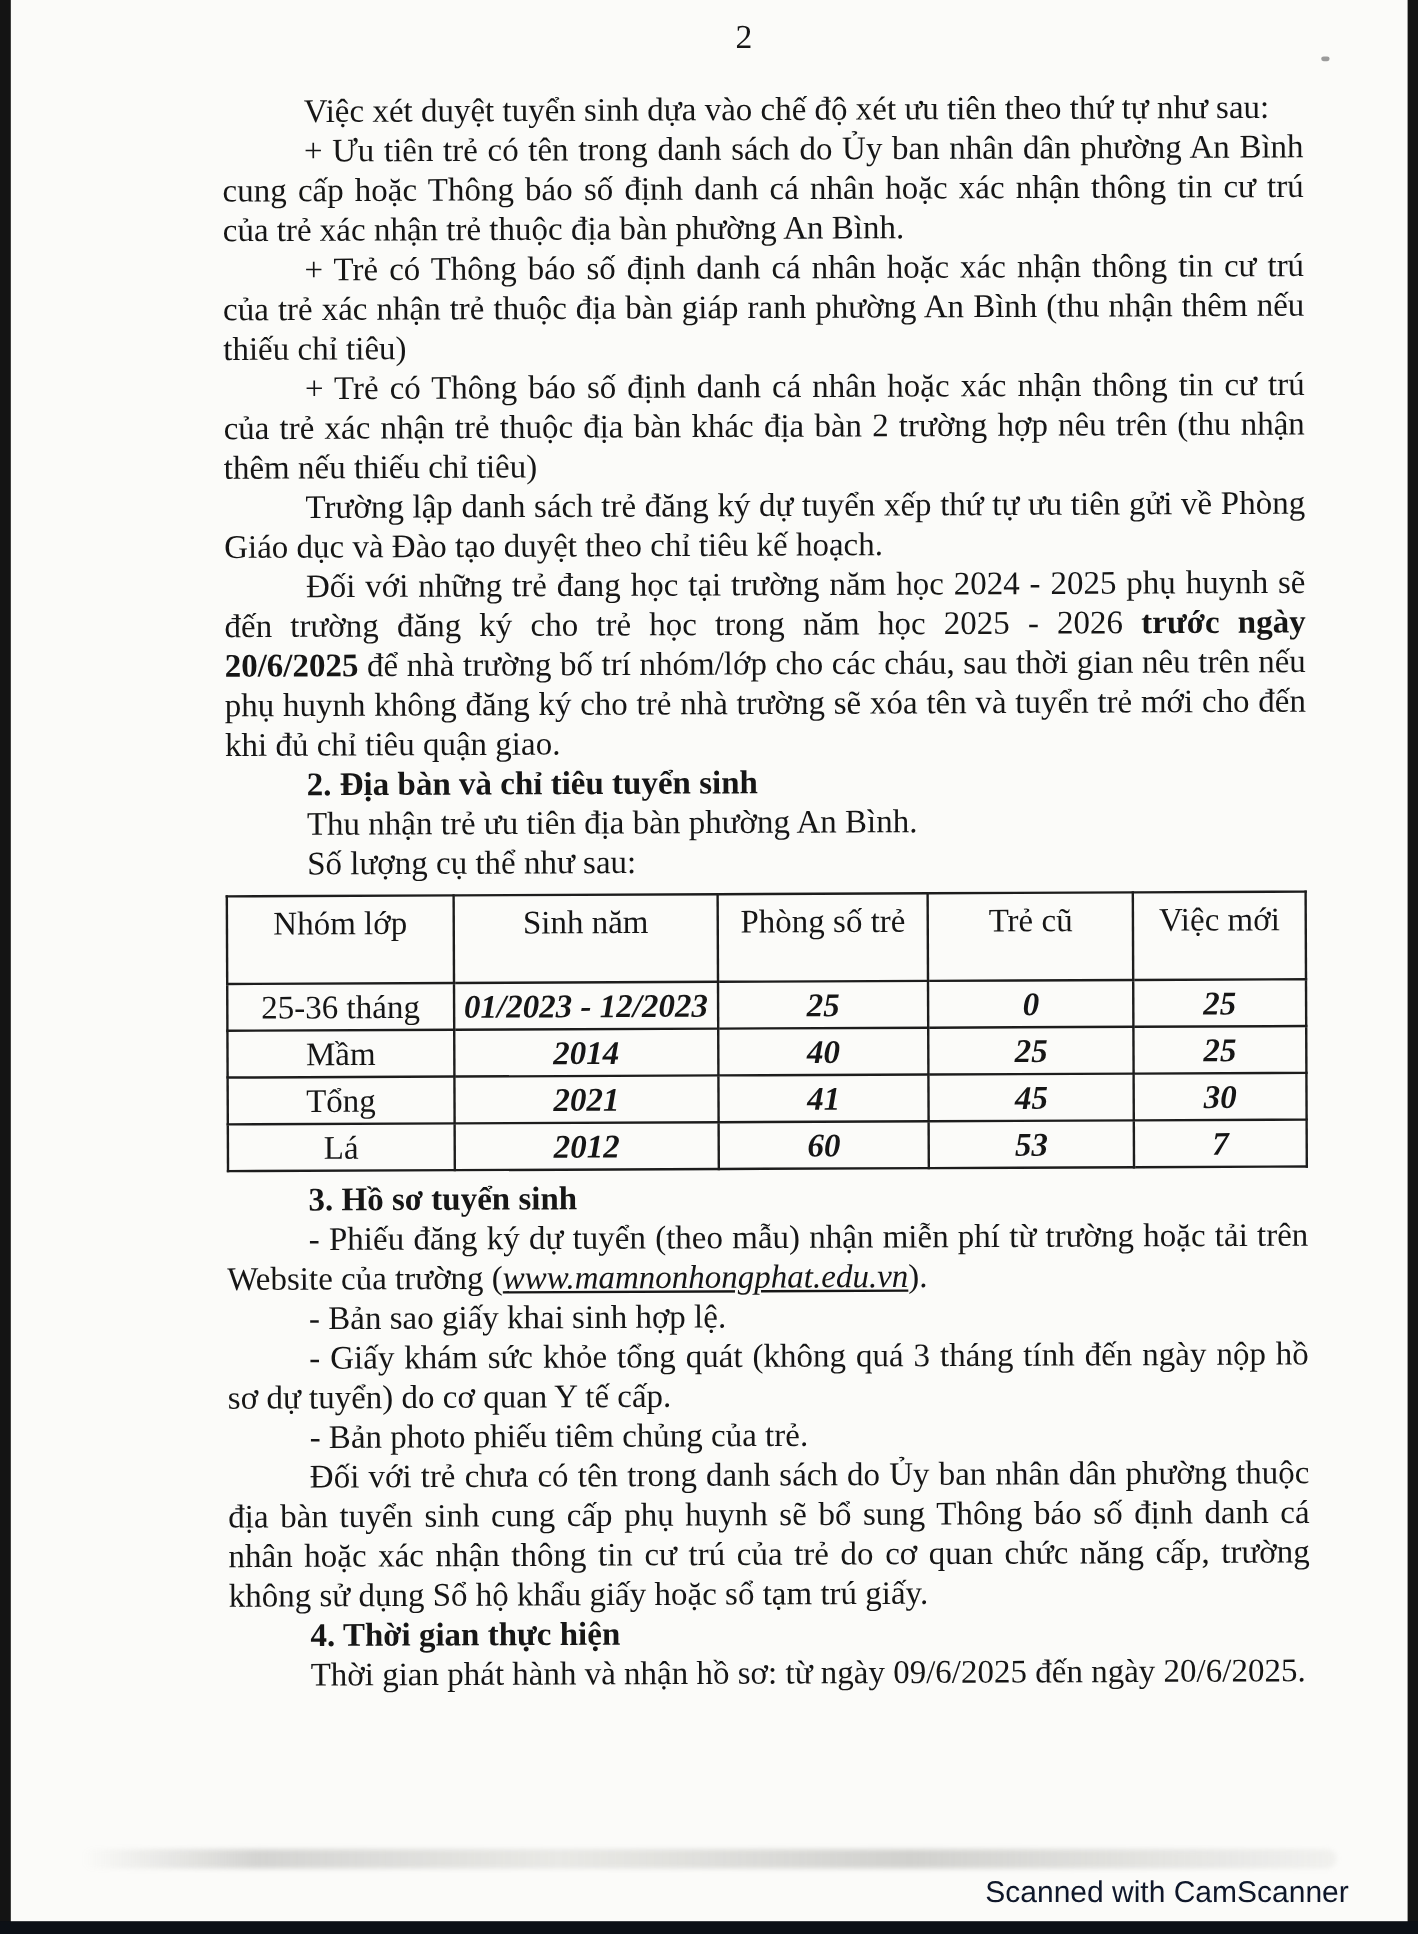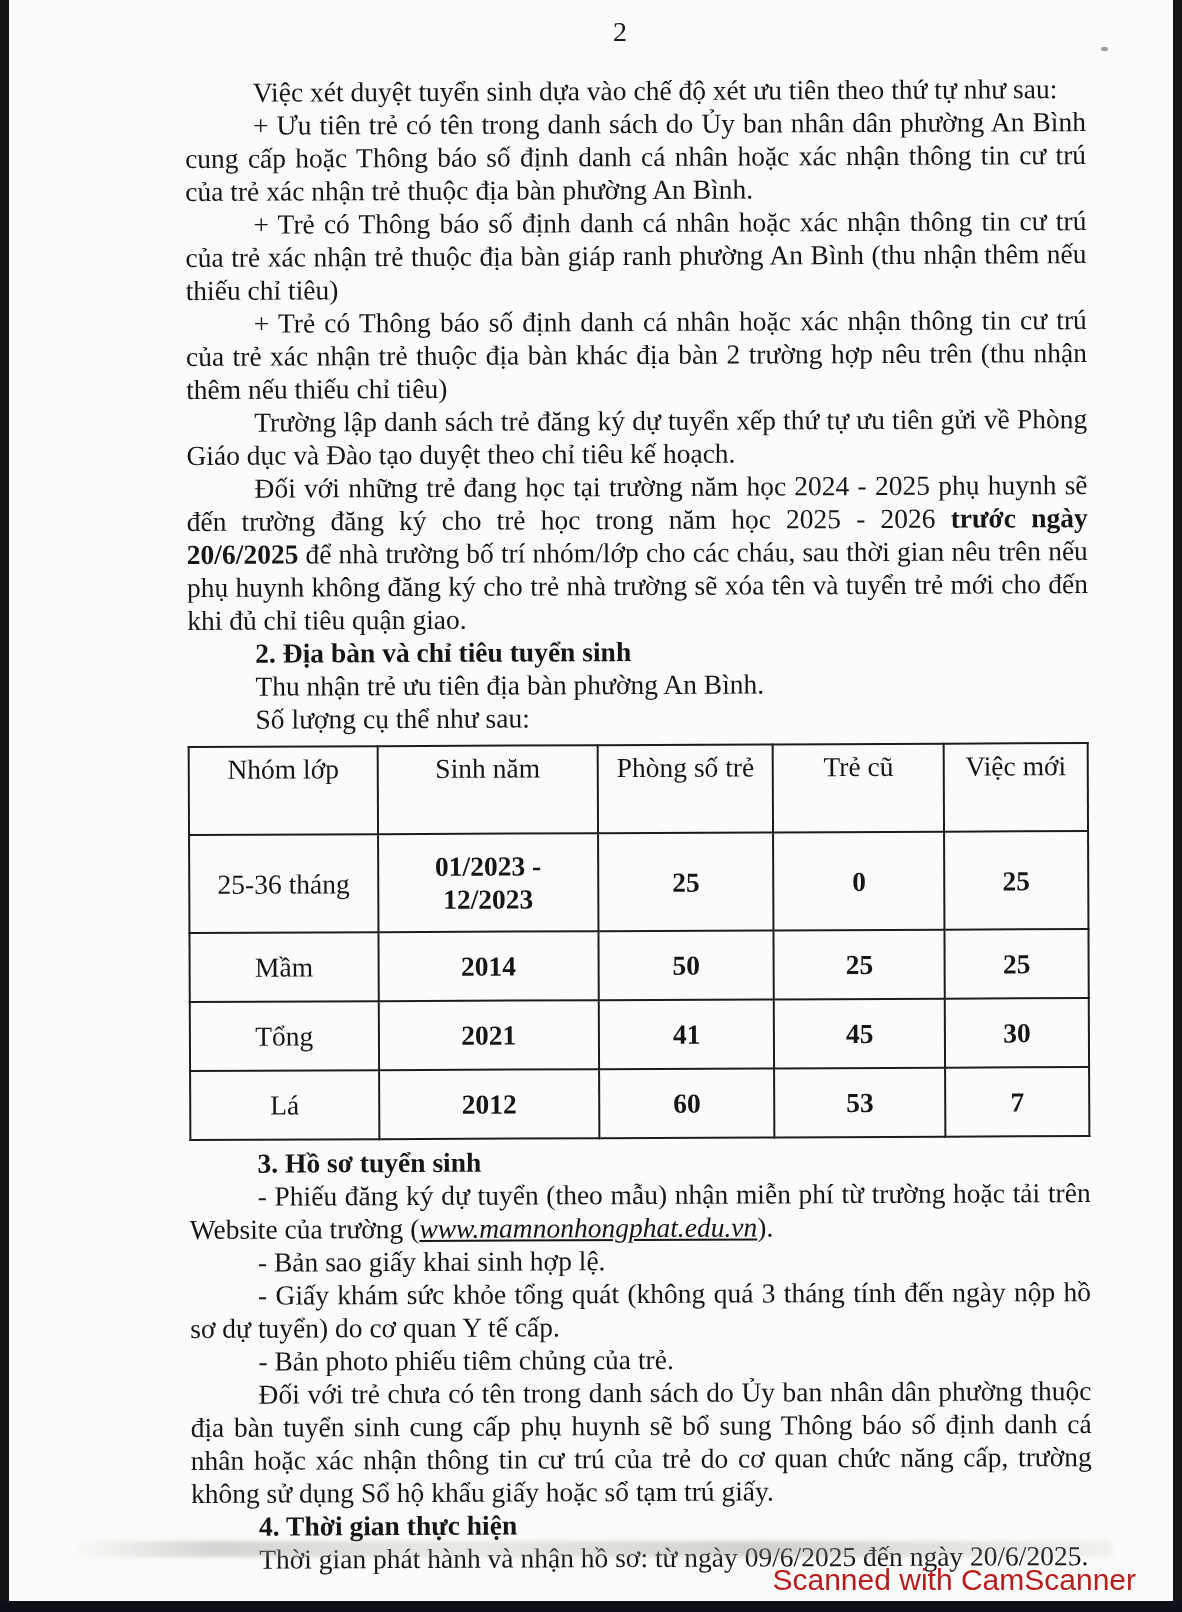--- a/index.html
+++ b/index.html
@@ -22,33 +22,33 @@
     transform:rotate(-0.25deg);
   }
   .content p { margin:0; text-indent:68px; }
   .content p.h { font-weight:bold; }
   .b { font-weight:bold; }
   .url { font-style:italic; text-decoration:underline; }
   table.quota {
     width:100%; border-collapse:collapse; margin-top:10px; margin-bottom:6px;
     font-size:27.5px; table-layout:fixed;
   }
-  table.quota th, table.quota td { border:2px solid #1d1d1d; text-align:center; padding:15px; }
+  table.quota th, table.quota td { border:2px solid #1d1d1d; text-align:center; padding:0; }
   table.quota th { font-weight:normal; height:66px; vertical-align:top; padding-top:5px; }
   table.quota td { height:37px; vertical-align:middle; }
-  table.quota td:not(:first-child) { font-weight:bold; }
+  table.quota td:not(:first-child) { font-weight:bold;font-style:italic; }
   .smudge {
     position:absolute; left:68px; top:1541px; width:1046px; height:16px;
     background:linear-gradient(90deg, rgba(170,170,165,0) 0%, rgba(150,150,147,0.38) 14%,
       rgba(168,168,162,0.22) 38%, rgba(148,148,143,0.40) 66%, rgba(172,172,168,0.12) 100%);
     filter:blur(2px); border-radius:8px;
   }
   .watermark {
-    position:absolute; top:1563px; right:46px;
-    font-family:"Liberation Sans", sans-serif; font-size:30px; color:#b91c1c;
+    position:absolute; top:1563px; right:58px;
+    font-family:"Liberation Sans", sans-serif; font-size:25px; color:#0f172a;
   }
 </style>
 </head>
 <body>
 
 <div class="edge-left"></div>
 <div class="edge-right"></div>
 <div class="edge-bottom"></div>
 <div class="stray-dot"></div>
 
@@ -87,21 +87,21 @@
         <tr>
           <td>25-36 tháng</td>
           <td>01/2023 - 12/2023</td>
           <td>25</td>
           <td>0</td>
           <td>25</td>
         </tr>
         <tr>
           <td>Mầm</td>
           <td>2014</td>
-          <td>50</td>
+          <td>40</td>
           <td>25</td>
           <td>25</td>
         </tr>
         <tr>
           <td>Tổng</td>
           <td>2021</td>
           <td>41</td>
           <td>45</td>
           <td>30</td>
         </tr>

